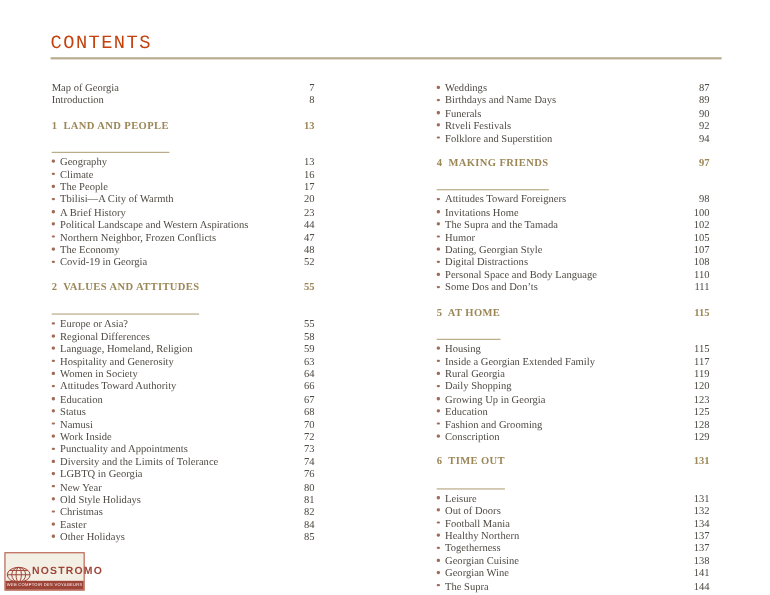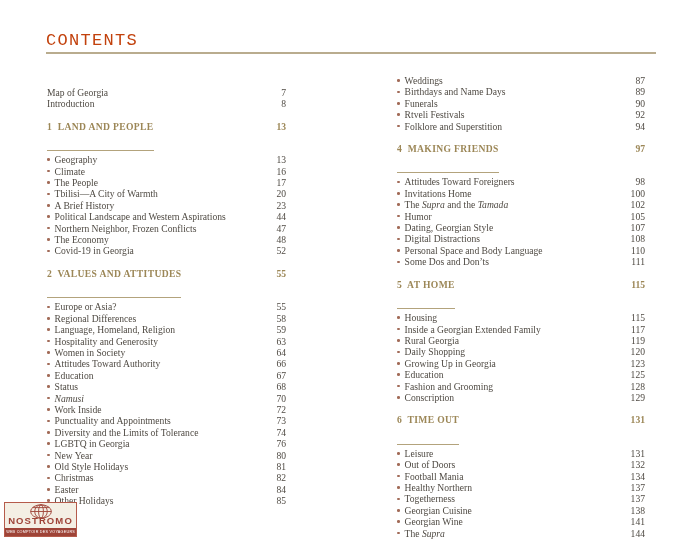--- a/index.html
+++ b/index.html
@@ -3,35 +3,35 @@
 <meta charset="utf-8">
 <style>
   html,body{margin:0;padding:0;background:#ffffff;}
   .page{position:relative;width:700px;height:541px;background:#ffffff;overflow:hidden;
         font-family:"Liberation Serif",serif;}
   .title{position:absolute;left:46px;top:31px;margin:0;
          font-family:Liberation Mono, monospace;font-weight:400;
          font-size:17px;letter-spacing:1.3px;color:#c2410c;}
   .rule{position:absolute;left:46px;top:52px;width:610px;height:2px;background:#b9ac8e;}
   .col{position:absolute;top:75px;}
-  .col-left{left:47px;width:239px;margin-top:12px;}
+  .col-left{left:47px;width:239px;}
   .col-right{left:397px;width:248px;}
   .row{display:flex;justify-content:space-between;align-items:baseline;
        line-height:11.4px;font-size:9.6px;color:#4f4a43;}
   .row .label{white-space:pre;}
   .row.section{margin-top:11px;margin-bottom:3px;}
   .row.section .label{font-weight:bold;color:#9c8757;letter-spacing:0.35px;
        border-bottom:1px solid #b3a37c;padding-bottom:18px;}
   .row.section .pagenum{color:#9c8757;font-weight:bold;}
   .bullet{display:inline-block;width:2.6px;height:2.6px;border-radius:50%;
        background:#a26b58;margin-right:5px;position:relative;top:-2.2px;}
-  .it{font-style:italic;}
+  .it{}
   .logo{position:absolute;left:4px;top:502px;width:73px;height:35px;
        background:#f4efe4;border:1.6px solid #b55b4b;box-sizing:border-box;
-       display:flex;flex-direction:column;align-items:center;}
+       display:flex;align-items:center;}
   .globe{margin-top:1px;margin-bottom:-4px;flex-shrink:0;}
   .logo-name{font-family:"Liberation Sans",sans-serif;font-weight:bold;
        font-size:9.5px;letter-spacing:1.1px;color:#9e4337;line-height:11px;}
   .logo-band{position:absolute;left:0;right:0;bottom:0;height:8px;background:#9e4337;
        display:flex;align-items:center;justify-content:center;overflow:hidden;}
   .logo-band span{font-family:"Liberation Sans",sans-serif;font-size:6px;color:#ffffff;
        letter-spacing:0.4px;transform:scale(0.62);white-space:nowrap;}
 </style>
 </head>
 <body>

